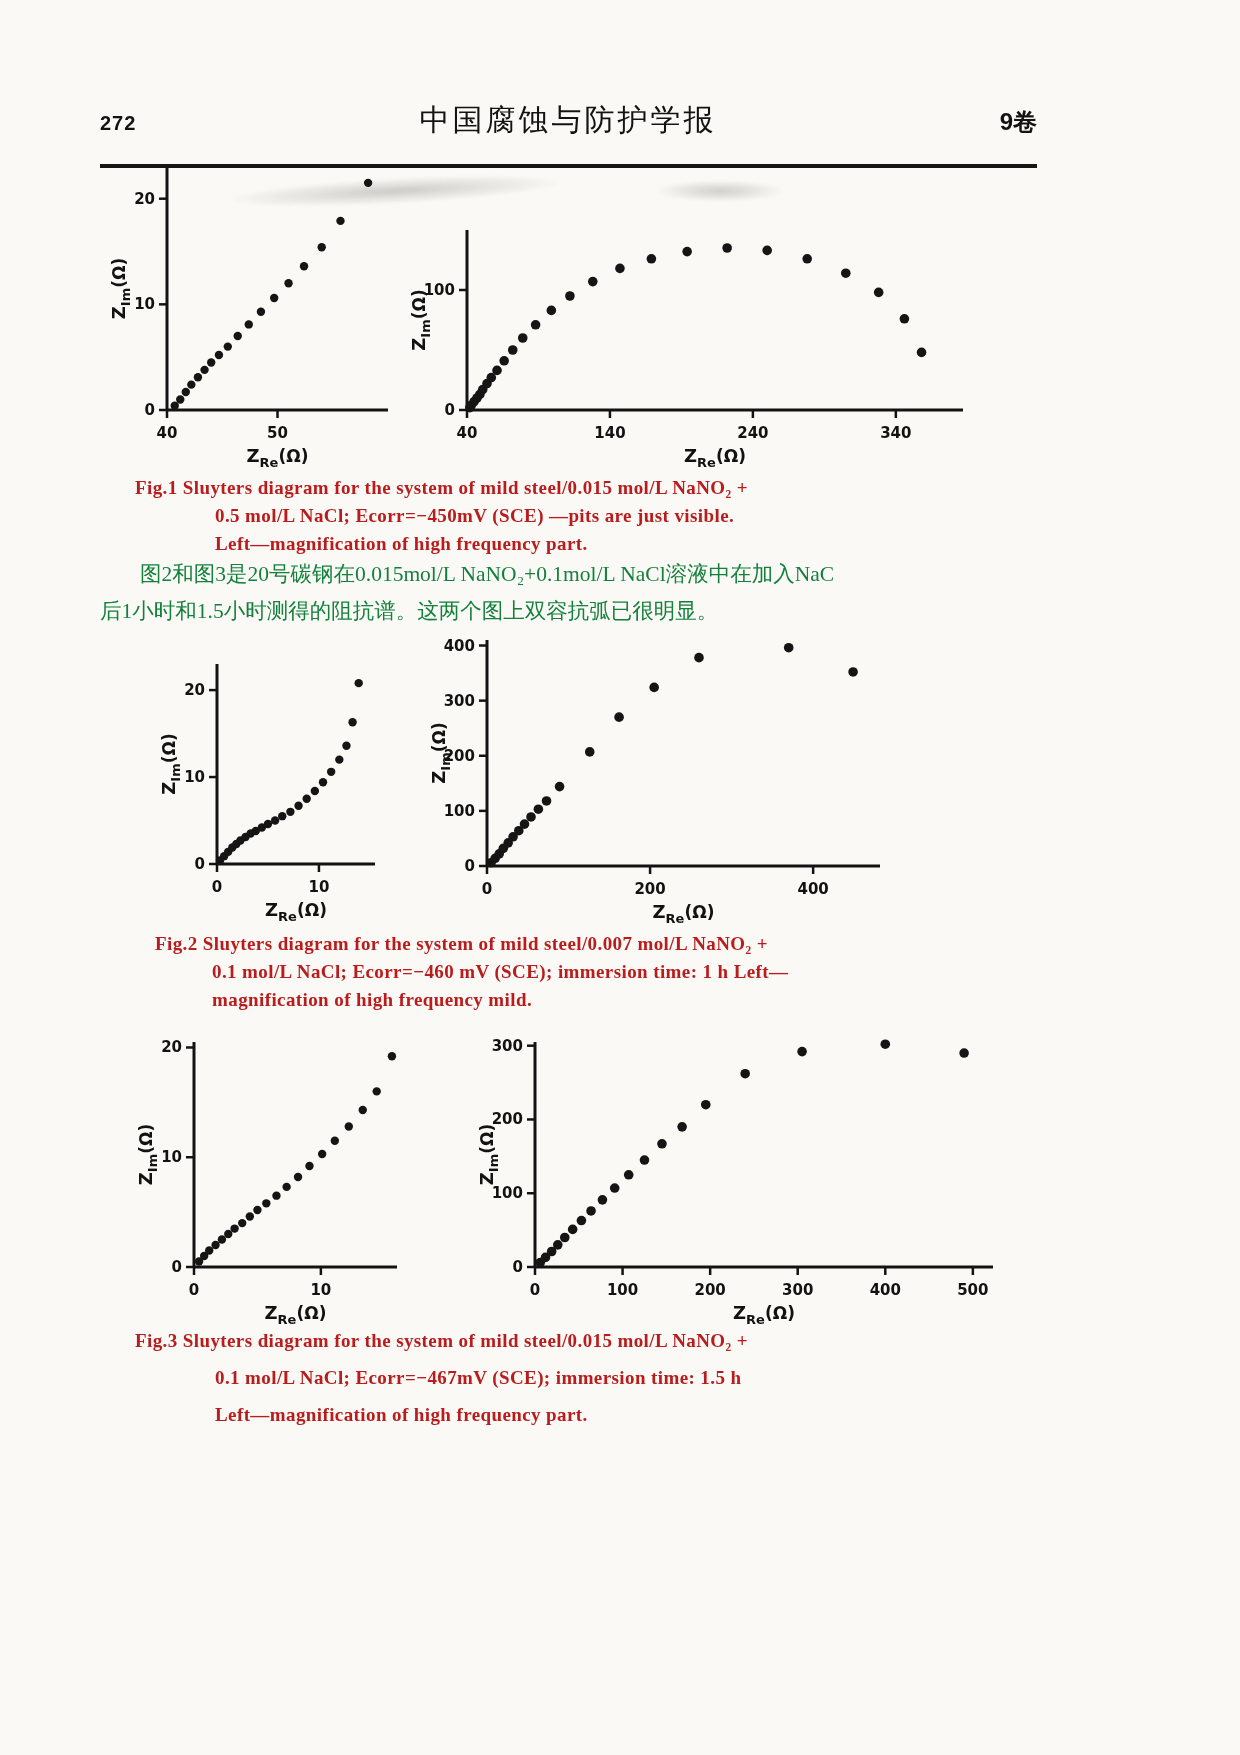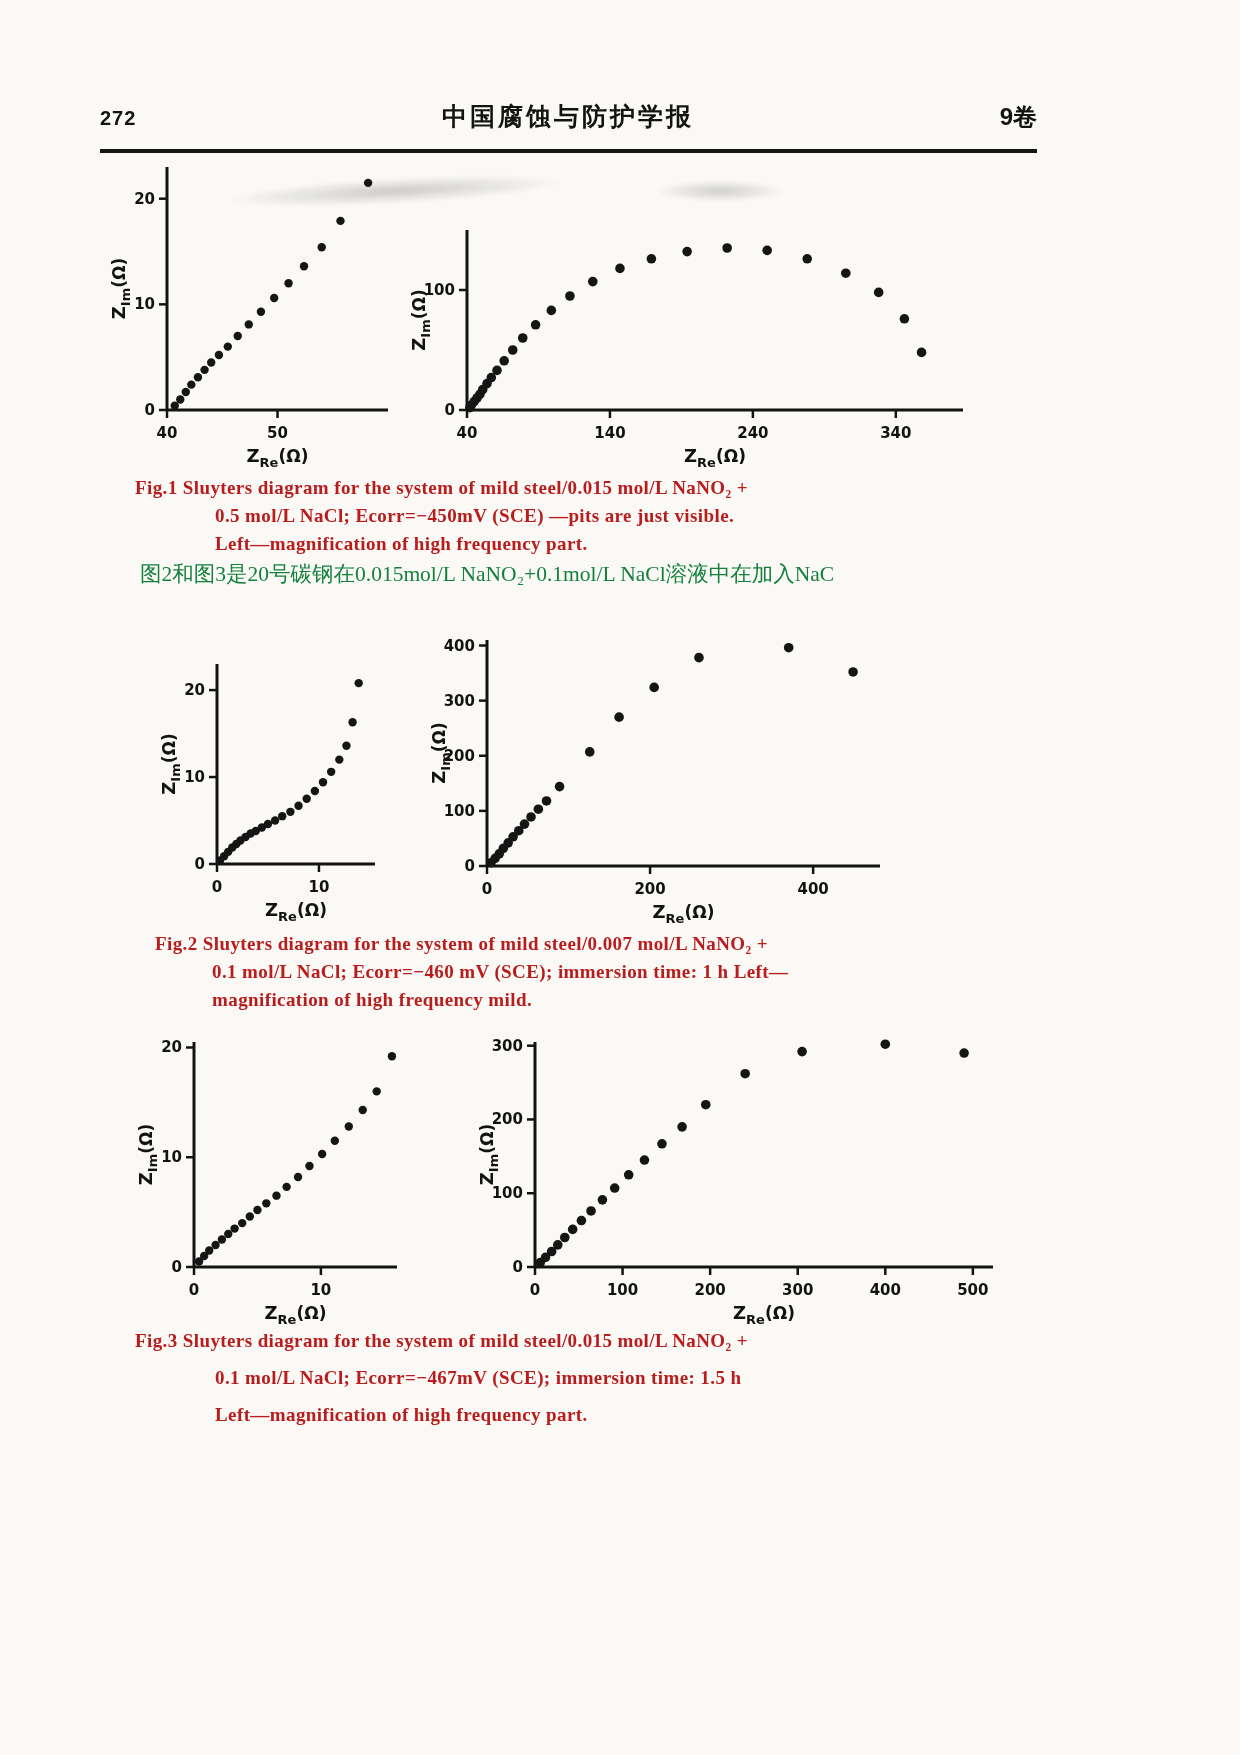--- a/index.html
+++ b/index.html
@@ -5,25 +5,25 @@
   html,body{margin:0;padding:0;}
   body{
     width:1240px;height:1755px;position:relative;
     background:#faf9f5;color:#131313;
     font-family:"Liberation Serif", serif;
     overflow:hidden;
   }
   .header{
     position:absolute;left:100px;top:100px;width:937px;
     display:flex;justify-content:space-between;align-items:baseline;
-    border-bottom:4px solid #151515;padding-bottom:16px;
+    border-bottom:4px solid #151515;padding-bottom:23px;
     font-family:"Liberation Sans", sans-serif;
   }
   .pageno{font-size:20px;font-weight:bold;letter-spacing:1px;}
-  .jtitle{font-size:25px;font-weight:bold;letter-spacing:3px;}
+  .jtitle{font-size:30px;font-weight:normal;letter-spacing:3px;}
   .vol{font-size:24px;font-weight:bold;}
   .chart{position:absolute;}
   #fig1-left {left:105px; top:155px; width:295px; height:315px;}
   #fig1-right{left:405px; top:218px; width:570px; height:252px;}
   #fig2-left {left:155px; top:652px; width:232px; height:272px;}
   #fig2-right{left:425px; top:628px; width:467px; height:298px;}
   #fig3-left {left:132px; top:1030px; width:277px; height:297px;}
   #fig3-right{left:473px; top:1030px; width:532px; height:297px;}
   .caption{
     position:absolute;width:880px;
@@ -144,20 +144,21 @@
       </svg></div>
 
   <div class="caption cap1">
     <div class="cap-line">Fig.1  Sluyters diagram for the system of mild steel/0.015 mol/L NaNO₂ +</div>
     <div class="cap-line cont">0.5 mol/L NaCl; Ecorr=−450mV (SCE) —pits are just visible.</div>
     <div class="cap-line cont">Left—magnification of high frequency part.</div>
   </div>
 
   <div class="cn-para">
     <div class="cn-line indent">图2和图3是20号碳钢在0.015mol/L NaNO₂+0.1mol/L NaCl溶液中在加入NaC</div>
+    <div class="cn-line">后1小时和1.5小时测得的阻抗谱。这两个图上双容抗弧已很明显。</div>
   </div>
 
   <div class="chart" id="fig2-left"><svg width="232" height="272">
         <line x1="62" y1="12" x2="62" y2="213" stroke="#131313" stroke-width="3"></line>
         <line x1="61" y1="212" x2="220" y2="212" stroke="#131313" stroke-width="3"></line>
         <line x1="62" y1="212" x2="62" y2="220" stroke="#131313" stroke-width="2.5"></line>
         <text x="62" y="240" text-anchor="middle" fill="#121212" font-size="15" font-weight="bold" font-family="&quot;DejaVu Sans&quot;, sans-serif">0</text>
         <line x1="163.93548387096774" y1="212" x2="163.93548387096774" y2="220" stroke="#131313" stroke-width="2.5"></line>
         <text x="163.93548387096774" y="240" text-anchor="middle" fill="#121212" font-size="15" font-weight="bold" font-family="&quot;DejaVu Sans&quot;, sans-serif">10</text>
         <line x1="54" y1="212" x2="62" y2="212" stroke="#131313" stroke-width="2.5"></line>

